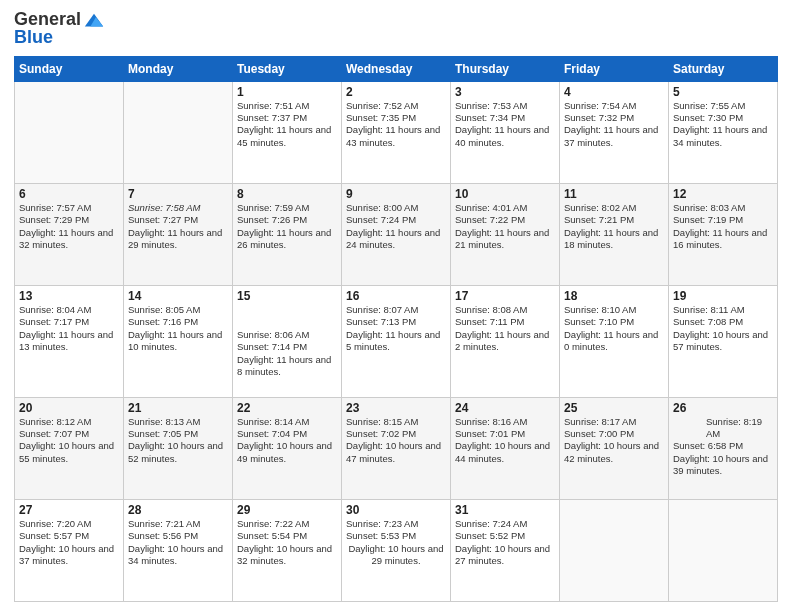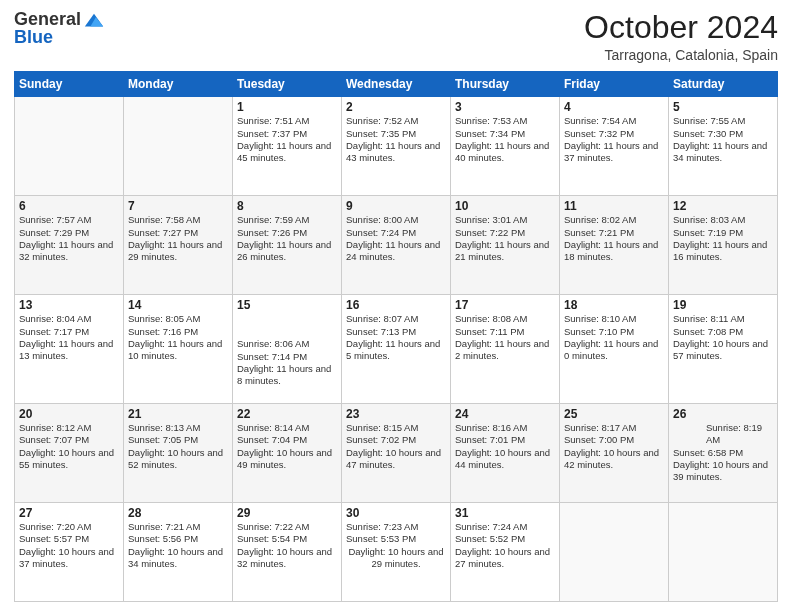--- a/index.html
+++ b/index.html
@@ -106,24 +106,20 @@
         <div style="display:flex;align-items:flex-start;">
           <span class="logo-text logo-general">General</span>
           <svg class="logo-icon" viewBox="0 0 24 24" xmlns="http://www.w3.org/2000/svg">
             <polygon points="2,18 12,4 22,18" fill="#1976d2"></polygon>
             <polygon points="8,18 14,8 22,18" fill="#42a5f5"></polygon>
           </svg>
         </div>
         <span class="logo-text logo-blue" style="margin-top:-4px;">Blue</span>
       </div>
     </div>
-    <div class="title-block">
-      <div class="month-title">October 2024</div>
-      <div class="location-title">Tarragona, Catalonia, Spain</div>
-    </div>
   </div>
 
   <table class="calendar">
     <thead>
       <tr>
       <th>Sunday</th>
           <th>Monday</th>
           <th>Tuesday</th>
           <th>Wednesday</th>
           <th>Thursday</th>
@@ -168,39 +164,39 @@
         </tr>
         <tr>
           <td>
             <span class="day-number">6</span>
             <div style="font-size: 9.5px; line-height: 1.3; color: rgb(51, 51, 51);">Sunrise: 7:57 AM</div>
             <div style="font-size: 9.5px; line-height: 1.3; color: rgb(51, 51, 51);">Sunset: 7:29 PM</div>
             <div style="font-size: 9.5px; line-height: 1.3; color: rgb(51, 51, 51);">Daylight: 11 hours and 32 minutes.</div>
           </td>
           <td>
             <span class="day-number">7</span>
-            <div style="font-size: 9.5px; line-height: 1.3; color: rgb(51, 51, 51);">Sunrise: 7:58 AM</div>
+            <div style="font-size: 9.5px; line-height: 1.3; color: rgb(51, 51, 51); font-style: italic;">Sunrise: 7:58 AM</div>
             <div style="font-size: 9.5px; line-height: 1.3; color: rgb(51, 51, 51);">Sunset: 7:27 PM</div>
             <div style="font-size: 9.5px; line-height: 1.3; color: rgb(51, 51, 51);">Daylight: 11 hours and 29 minutes.</div>
           </td>
           <td>
             <span class="day-number">8</span>
             <div style="font-size: 9.5px; line-height: 1.3; color: rgb(51, 51, 51);">Sunrise: 7:59 AM</div>
             <div style="font-size: 9.5px; line-height: 1.3; color: rgb(51, 51, 51);">Sunset: 7:26 PM</div>
             <div style="font-size: 9.5px; line-height: 1.3; color: rgb(51, 51, 51);">Daylight: 11 hours and 26 minutes.</div>
           </td>
           <td>
             <span class="day-number">9</span>
             <div style="font-size: 9.5px; line-height: 1.3; color: rgb(51, 51, 51);">Sunrise: 8:00 AM</div>
             <div style="font-size: 9.5px; line-height: 1.3; color: rgb(51, 51, 51);">Sunset: 7:24 PM</div>
             <div style="font-size: 9.5px; line-height: 1.3; color: rgb(51, 51, 51);">Daylight: 11 hours and 24 minutes.</div>
           </td>
           <td>
             <span class="day-number">10</span>
-            <div style="font-size: 9.5px; line-height: 1.3; color: rgb(51, 51, 51);">Sunrise: 3:01 AM</div>
+            <div style="font-size: 9.5px; line-height: 1.3; color: rgb(51, 51, 51);">Sunrise: 4:01 AM</div>
             <div style="font-size: 9.5px; line-height: 1.3; color: rgb(51, 51, 51);">Sunset: 7:22 PM</div>
             <div style="font-size: 9.5px; line-height: 1.3; color: rgb(51, 51, 51);">Daylight: 11 hours and 21 minutes.</div>
           </td>
           <td>
             <span class="day-number">11</span>
             <div style="font-size: 9.5px; line-height: 1.3; color: rgb(51, 51, 51);">Sunrise: 8:02 AM</div>
             <div style="font-size: 9.5px; line-height: 1.3; color: rgb(51, 51, 51);">Sunset: 7:21 PM</div>
             <div style="font-size: 9.5px; line-height: 1.3; color: rgb(51, 51, 51);">Daylight: 11 hours and 18 minutes.</div>
           </td>
           <td>

